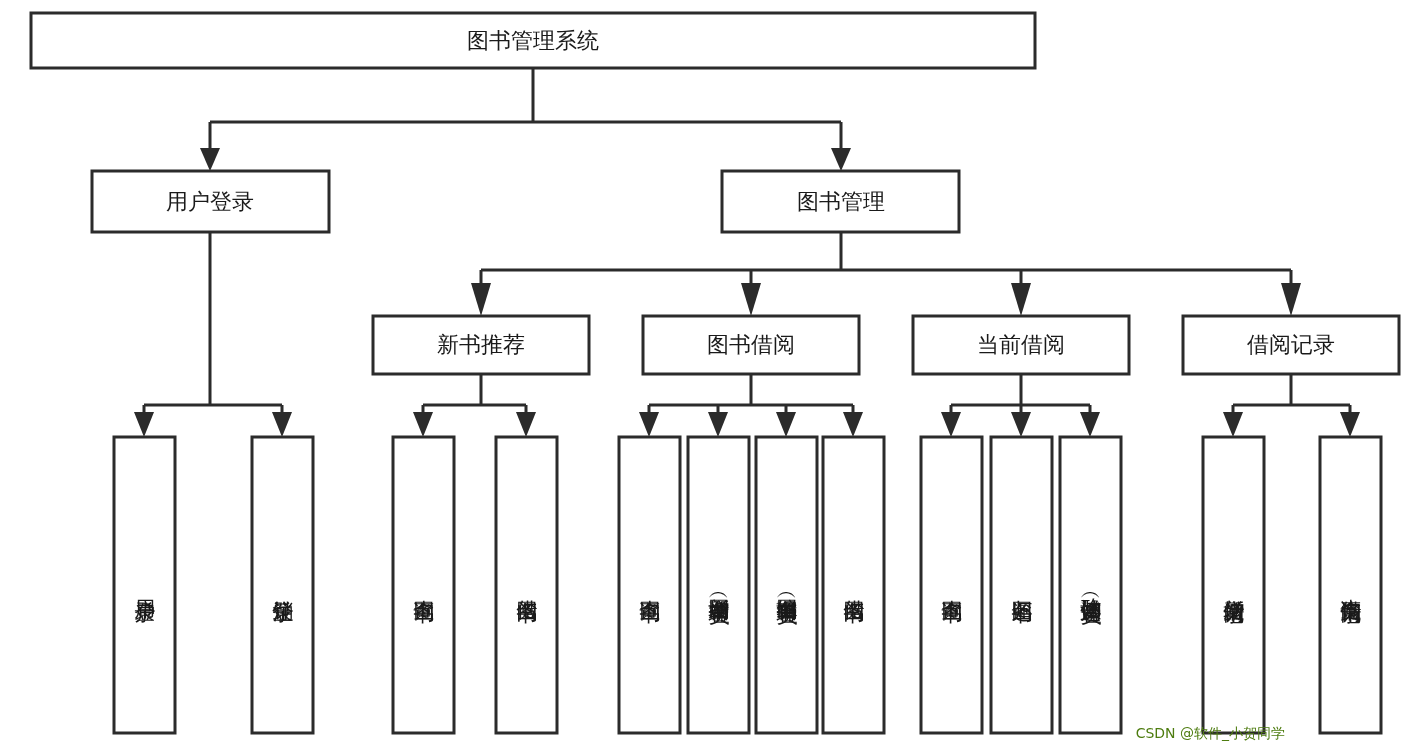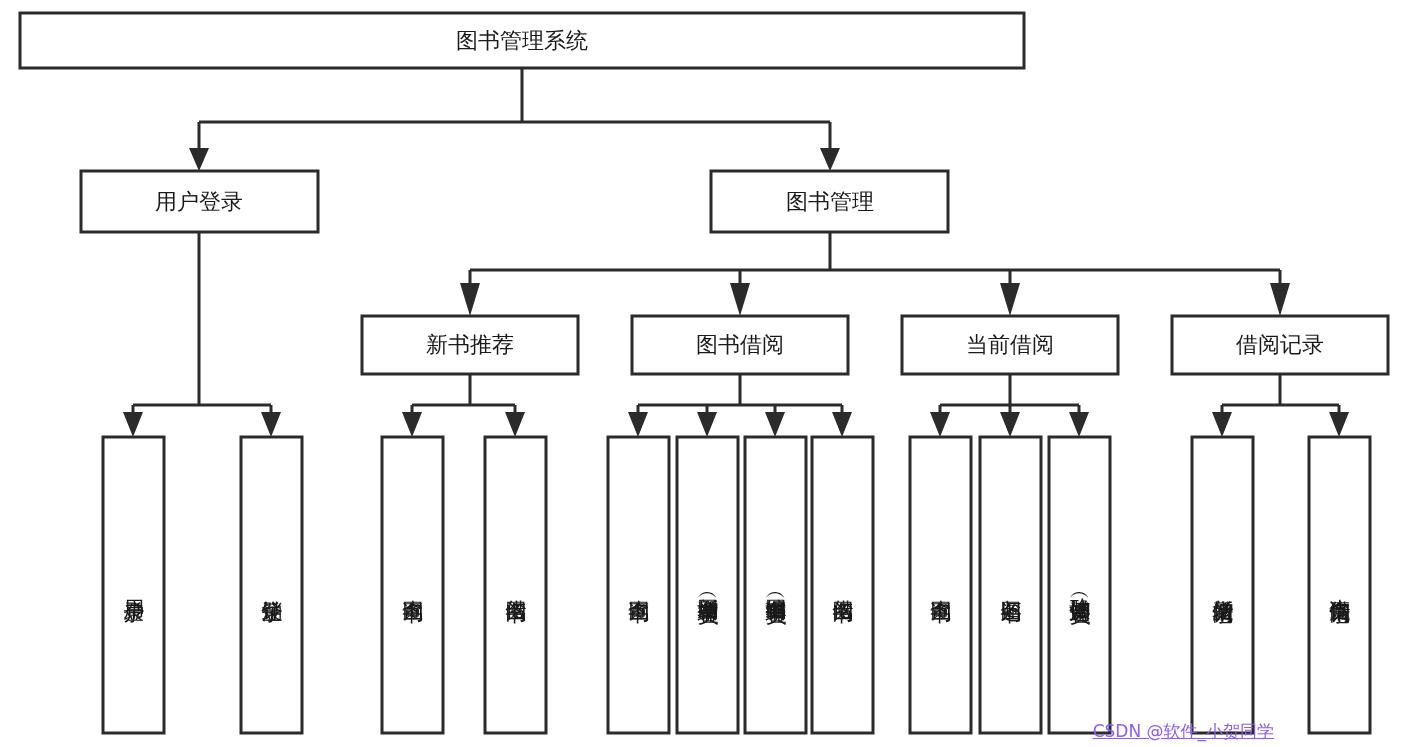--- a/index.html
+++ b/index.html
@@ -11,20 +11,21 @@
     width: 1405px;
     height: 747px;
     font-family: "DejaVu Sans", "Liberation Sans", sans-serif;
     overflow: hidden;
   }
   #diagram-root {
     position: relative;
     width: 1280px;
     height: 747px;
     background: #ffffff;
+    margin-left: 11px;
   }
   svg.diagram {
     position: absolute;
     top: 0; left: 0;
     width: 1405px;
     height: 747px;
   }
   .node-box {
     fill: #ffffff;
     stroke: #2b2b2b;
@@ -59,24 +60,23 @@
     display: flex;
     align-items: flex-start;
     justify-content: center;
     pointer-events: none;
   }
   .watermark {
     position: absolute;
     right: 6px;
     bottom: 4px;
     font-family: "DejaVu Sans", "Liberation Sans", sans-serif;
-    font-size: 17px;
-    color: #8b5cf6;
+    font-size: 14px;
+    color: #4d7c0f;
     white-space: nowrap;
-    text-decoration: underline;
   }
 </style>
 </head>
 <body>
 
 <div id="diagram-root">
 
   <svg class="diagram" viewBox="0 0 1405 747">
 
     <rect class="node-box" x="20" y="13" width="1004" height="55"></rect>

